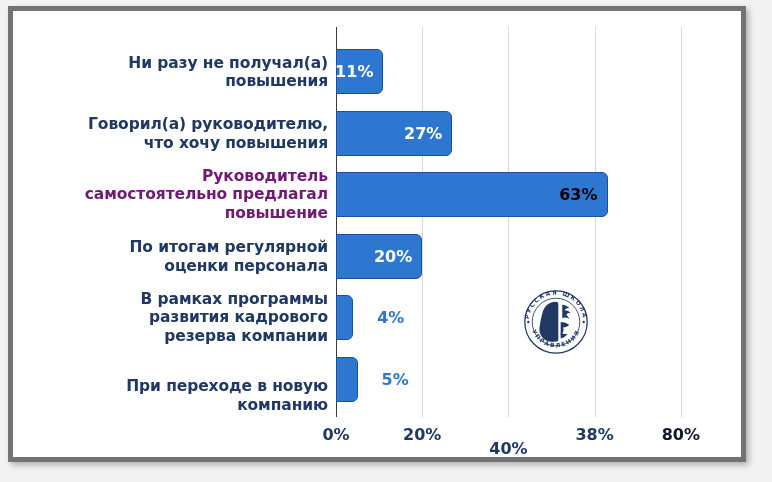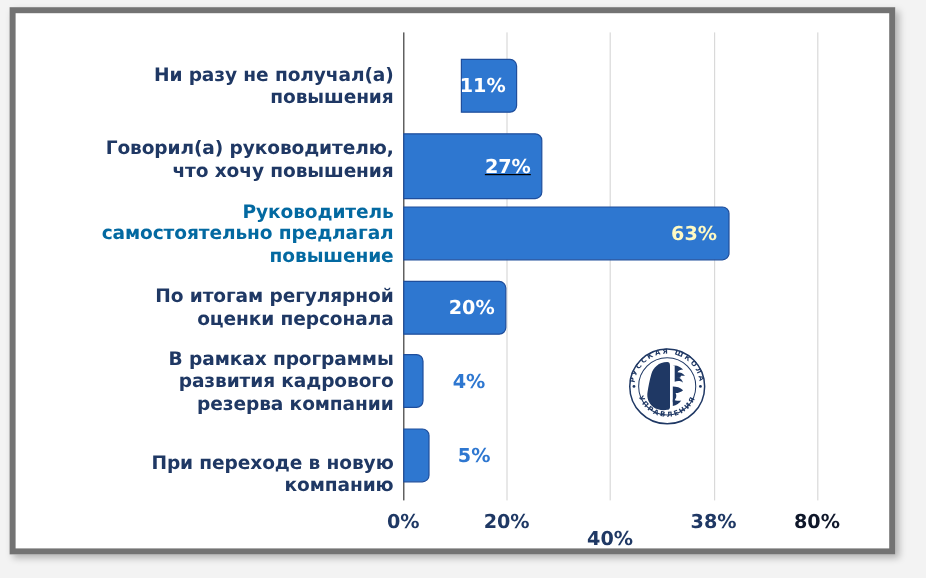--- a/index.html
+++ b/index.html
@@ -139,37 +139,37 @@
           <div class="gridline" style="left: 409.2px; background: rgb(217, 217, 217);"></div>
           <div class="gridline" style="left: 495.4px; background: rgb(217, 217, 217);"></div>
           <div class="gridline" style="left: 581.6px; background: rgb(217, 217, 217);"></div>
           <div class="gridline" style="left: 667.8px; background: rgb(217, 217, 217);"></div>
         </div>
 
       <div id="bars">
           <div class="cat-label" style="top: 60.75px; position: absolute; left: 45px; width: 270px; color: rgb(31, 56, 100); transform: translateY(-50%);">Ни разу не получал(а)
 повышения</div>
           <div class="bar-wrap" style="top: 38.25px; height: 45px;">
-            <div class="bar" style="width: 47.41px; background: rgb(46, 119, 208); border-color: rgb(31, 78, 156); margin-left: 48px;">
+            <div class="bar" style="width: 47.41px; background: rgb(46, 119, 208); border-color: rgb(31, 78, 156);">
               <span class="bar-value-inside" style="color: rgb(255, 255, 255);">11%</span>
             </div>
           </div>
           <div class="cat-label" style="top: 122.25px; position: absolute; left: 45px; width: 270px; color: rgb(31, 56, 100); transform: translateY(-50%);">Говорил(а) руководителю,
 что хочу повышения</div>
-          <div class="bar-wrap" style="top: 99.75px; height: 55px; text-decoration: underline;">
+          <div class="bar-wrap" style="top: 99.75px; height: 45px;">
             <div class="bar" style="width: 116.37px; background: rgb(46, 119, 208); border-color: rgb(31, 78, 156);">
               <span class="bar-value-inside" style="color: rgb(255, 255, 255);">27%</span>
             </div>
           </div>
-          <div class="cat-label" style="top: 183.75px; position: absolute; left: 45px; width: 270px; color: #0369a1; transform: translateY(-50%);">Руководитель
+          <div class="cat-label" style="top: 183.75px; position: absolute; left: 45px; width: 270px; color: #701a75; transform: translateY(-50%);">Руководитель
 самостоятельно предлагал
 повышение</div>
           <div class="bar-wrap" style="top: 161.25px; height: 45px;">
             <div class="bar" style="width: 271.53px; background: rgb(46, 119, 208); border-color: rgb(31, 78, 156);">
-              <span class="bar-value-inside" style="color: #fef9c3;">63%</span>
+              <span class="bar-value-inside" style="color: #000000;">63%</span>
             </div>
           </div>
           <div class="cat-label" style="top: 245.25px; position: absolute; left: 45px; width: 270px; color: rgb(31, 56, 100); transform: translateY(-50%);">По итогам регулярной
 оценки персонала</div>
           <div class="bar-wrap" style="top: 222.75px; height: 45px;">
             <div class="bar" style="width: 86.2px; background: rgb(46, 119, 208); border-color: rgb(31, 78, 156);">
               <span class="bar-value-inside" style="color: rgb(255, 255, 255);">20%</span>
             </div>
           </div>
           <div class="cat-label" style="top: 306.75px; position: absolute; left: 45px; width: 270px; color: rgb(31, 56, 100); transform: translateY(-50%);">В рамках программы

